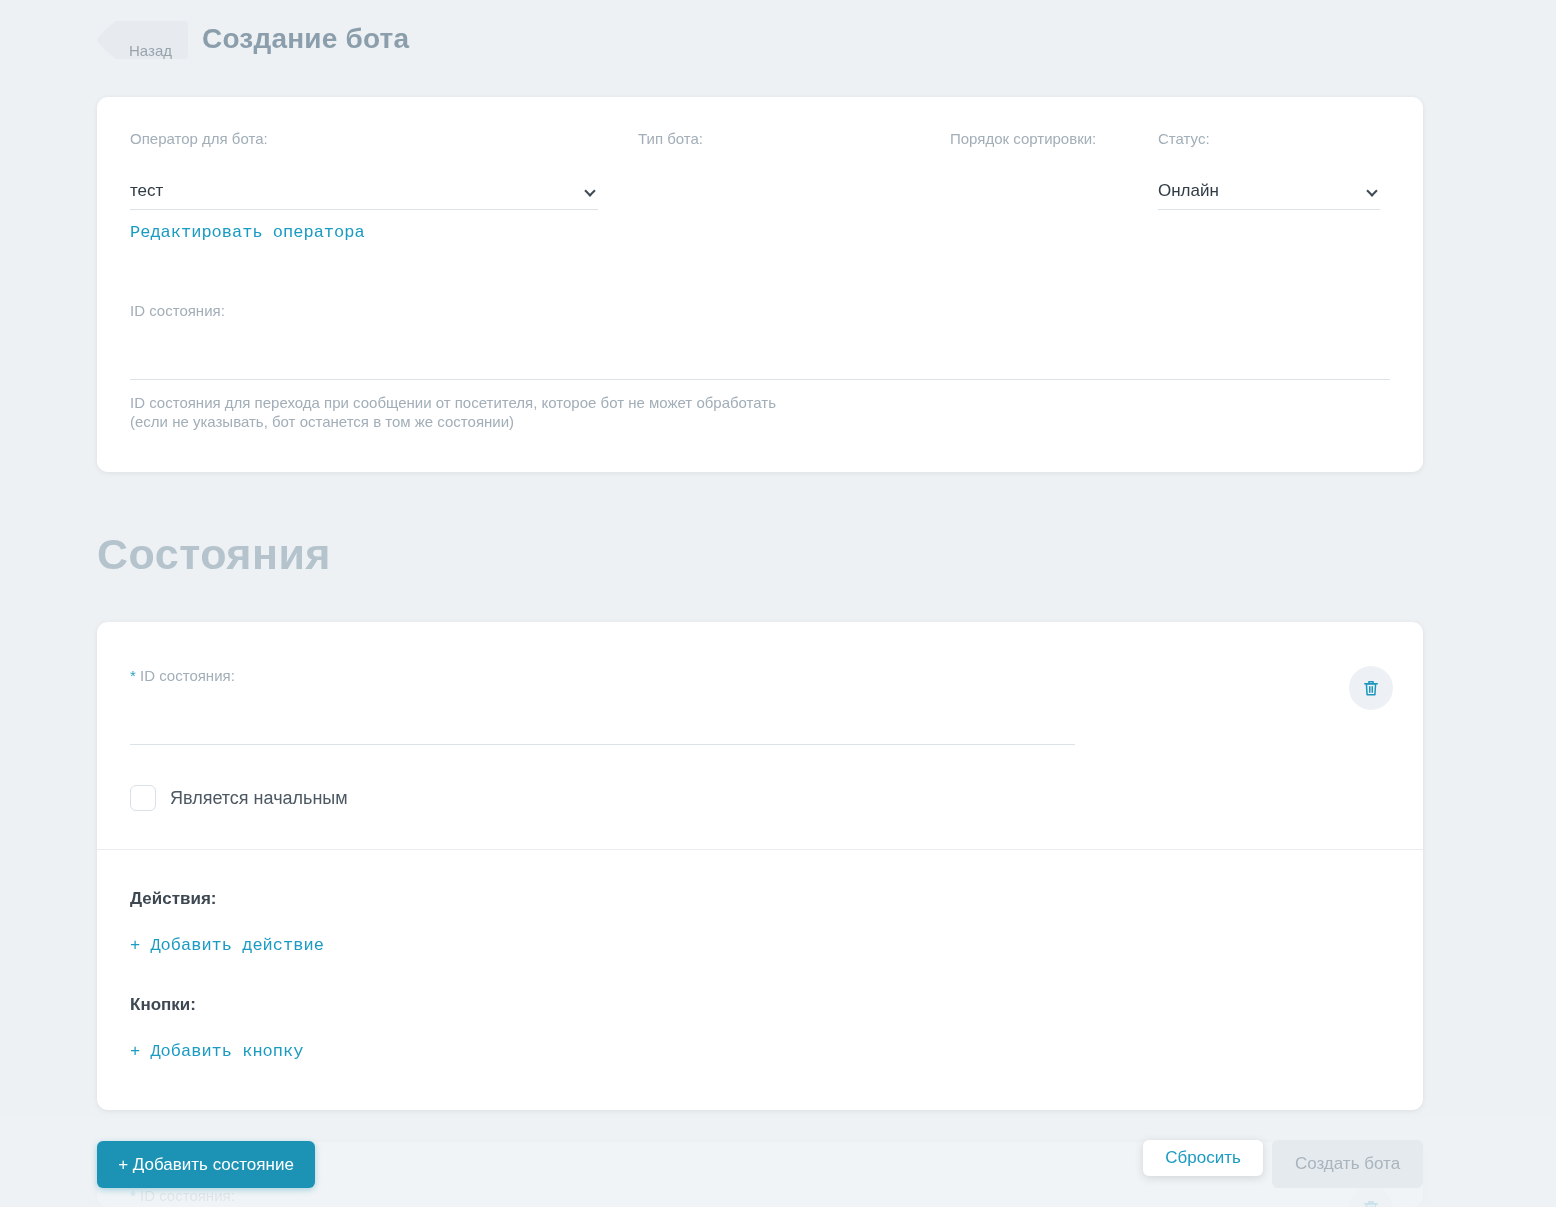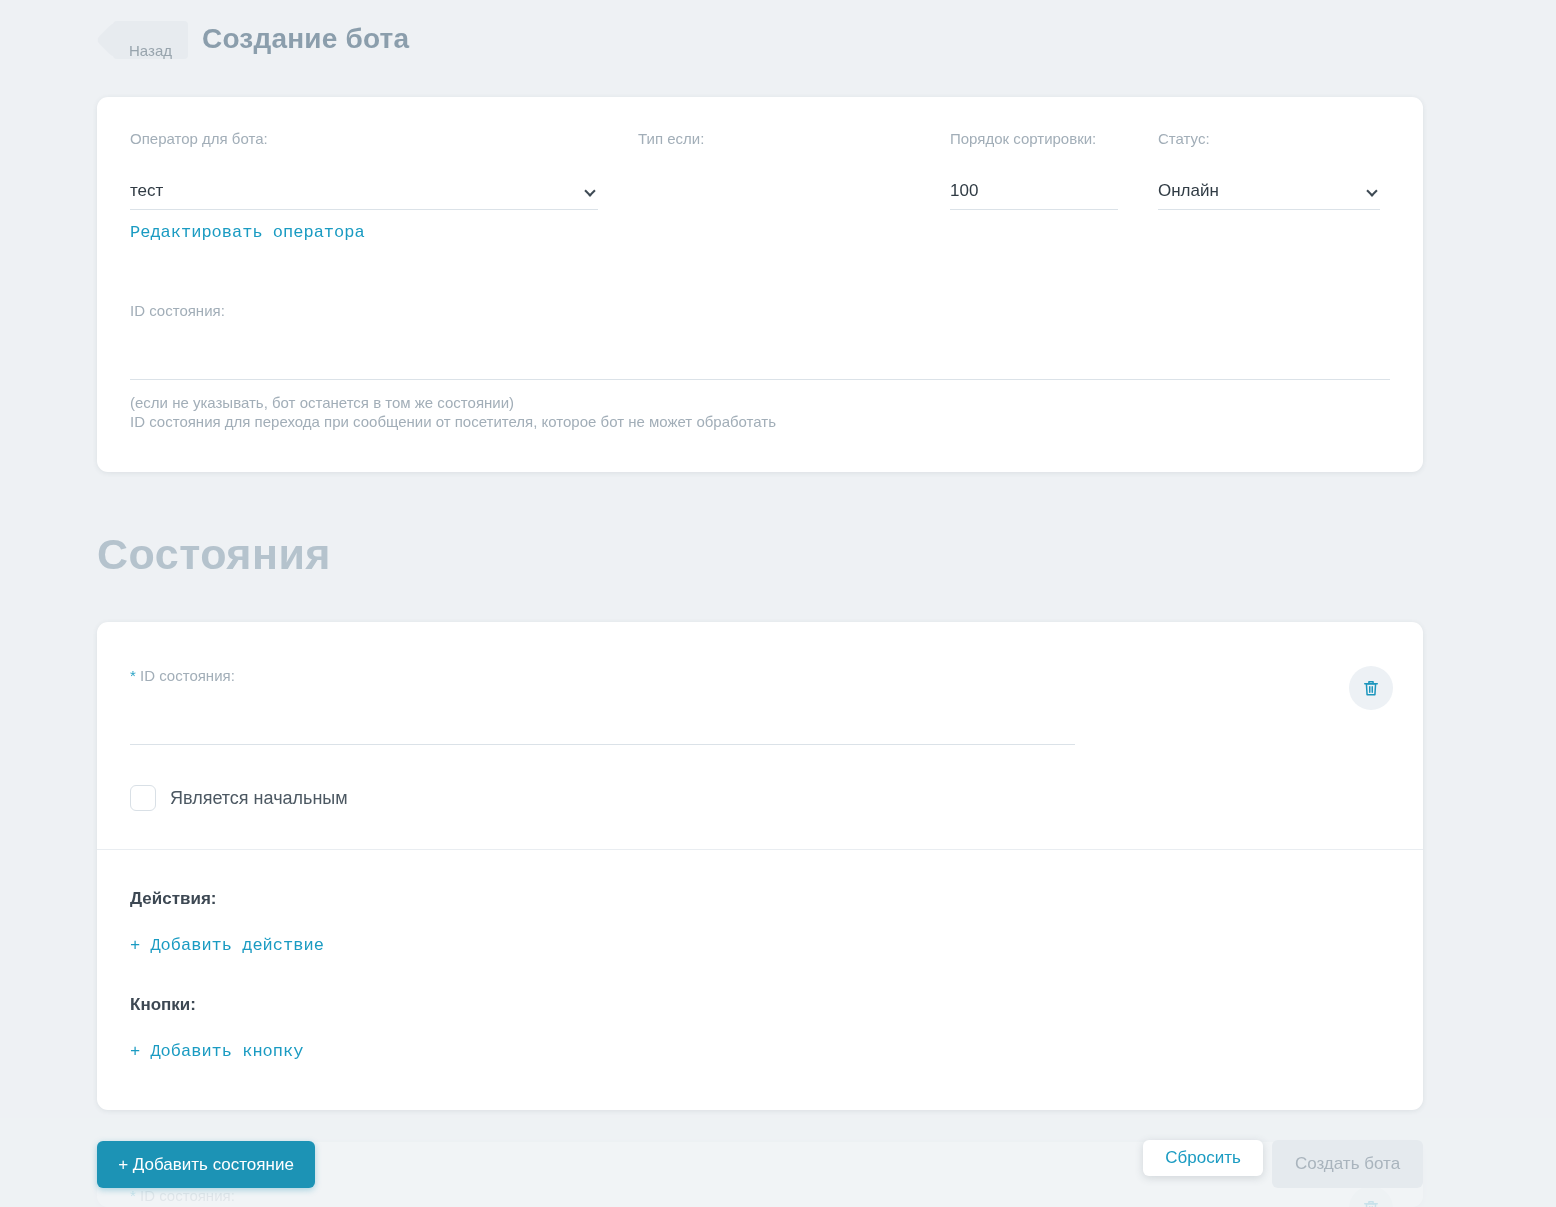--- a/index.html
+++ b/index.html
@@ -113,38 +113,35 @@
 
   <section class="card card-settings">
 
     <div class="label" style="position:absolute;left:33px;top:33px;">Оператор для бота:</div>
     <div class="select-line" style="left:33px;top:63px;width:468px;height:50px;">
       <span class="value-text">тест</span>
       <span class="chevron"></span>
     </div>
     <a class="link" style="position:absolute;left:33px;top:126px;">Редактировать оператора</a>
 
-    <div class="label" style="position:absolute;left:541px;top:33px;">Тип если:</div>
+    <div class="label" style="position:absolute;left:541px;top:33px;">Тип бота:</div>
 
     <div class="label" style="position:absolute;left:853px;top:33px;">Порядок сортировки:</div>
-    <div class="select-line" style="left:853px;top:63px;width:168px;height:50px;">
-      <span class="value-text">100</span>
-    </div>
 
     <div class="label" style="position:absolute;left:1061px;top:33px;">Статус:</div>
     <div class="select-line" style="left:1061px;top:63px;width:222px;height:50px;">
       <span class="value-text">Онлайн</span>
       <span class="chevron"></span>
     </div>
 
     <div class="label" style="position:absolute;left:33px;top:205px;">ID состояния:</div>
     <div class="input-line" style="left:33px;top:233px;width:1260px;height:50px;"></div>
     <div class="hint" style="position:absolute;left:33px;top:296px;">
+      <div>ID состояния для перехода при сообщении от посетителя, которое бот не может обработать</div>
       <div>(если не указывать, бот останется в том же состоянии)</div>
-      <div>ID состояния для перехода при сообщении от посетителя, которое бот не может обработать</div>
     </div>
   </section>
 
   <h2 class="section-heading">Состояния</h2>
 
   <section class="card card-state">
     <div class="label" style="position:absolute;left:33px;top:45px;">
       <span class="req">*</span>
       <span>ID состояния:</span>
     </div>

